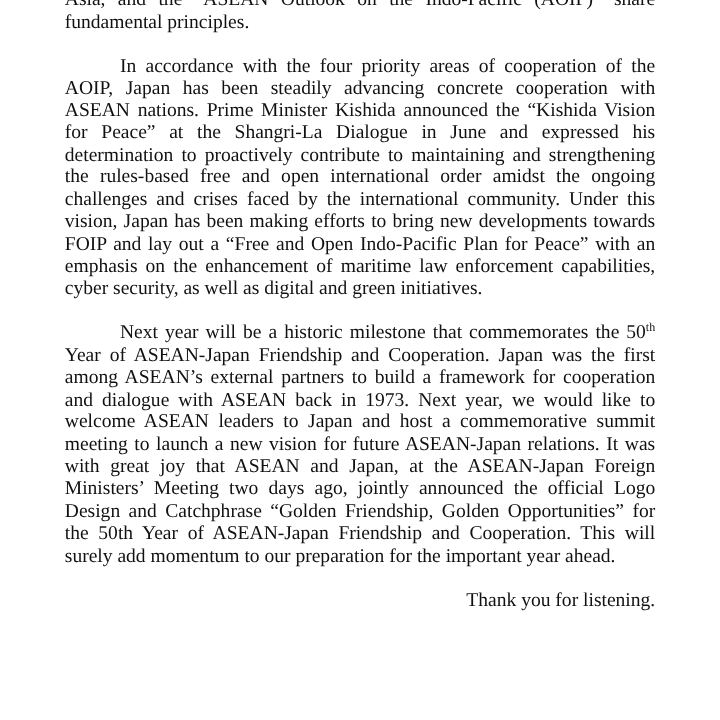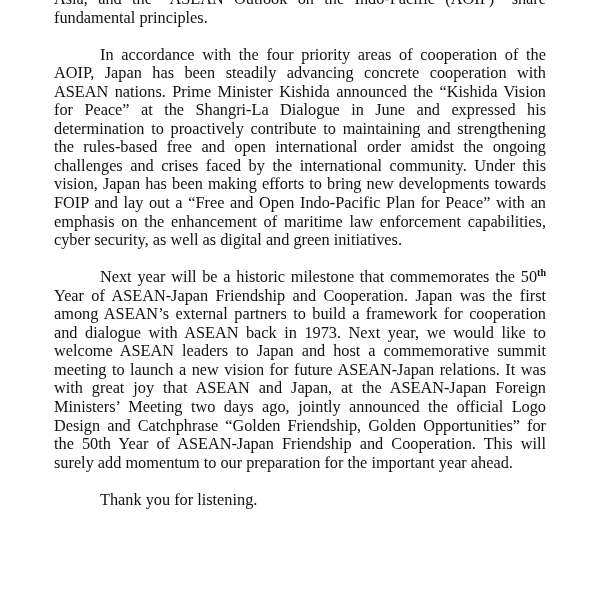--- a/index.html
+++ b/index.html
@@ -5,22 +5,22 @@
   html, body { margin:0; padding:0; background:#ffffff; }
   body { width:600px; height:600px; overflow:hidden; position:relative; }
   .page {
     position:absolute; left:54px; top:-10px; width:492px;
     font-family:"Liberation Serif", "DejaVu Serif", serif;
     font-size:16.3px; line-height:18.55px; color:#111;
   }
   .page p { margin:0 0 18.55px 0; text-align:justify; text-indent:46px; }
   .page p.cont { text-indent:0; }
   .page p.wide { text-indent:46px; }
-  .page p.last { text-align:left; }
-  sup { font-size:10px; line-height:0; vertical-align:super;font-weight:bold; }
+  .page p.last { text-align:right; }
+  sup { font-size:10px; line-height:0; vertical-align:super; }
 </style>
 </head>
 <body>
 
 <div class="page">
   <p class="cont">Asia, and the “ASEAN Outlook on the Indo-Pacific (AOIP)” share fundamental principles.</p>
   <p>In accordance with the four priority areas of cooperation of the AOIP, Japan has been steadily advancing concrete cooperation with ASEAN nations. Prime Minister Kishida announced the “Kishida Vision for Peace” at the Shangri-La Dialogue in June and expressed his determination to proactively contribute to maintaining and strengthening the rules-based free and open international order amidst the ongoing challenges and crises faced by the international community. Under this vision, Japan has been making efforts to bring new developments towards FOIP and lay out a “Free and Open Indo-Pacific Plan for Peace” with an emphasis on the enhancement of maritime law enforcement capabilities, cyber security, as well as digital and green initiatives.</p>
   <p class="wide"><span>Next year will be a historic milestone that commemorates the 50</span><sup>th</sup><span> Year of ASEAN-Japan Friendship and Cooperation. Japan was the first among ASEAN’s external partners to build a framework for cooperation and dialogue with ASEAN back in 1973. Next year, we would like to welcome ASEAN leaders to Japan and host a commemorative summit meeting to launch a new vision for future ASEAN-Japan relations. It was with great joy that ASEAN and Japan, at the ASEAN-Japan Foreign Ministers’ Meeting two days ago, jointly announced the official Logo Design and Catchphrase “Golden Friendship, Golden Opportunities” for the 50th Year of ASEAN-Japan Friendship and Cooperation. This will surely add momentum to our preparation for the important year ahead.</span></p>
   <p class="wide last">Thank you for listening.</p>
 </div>

